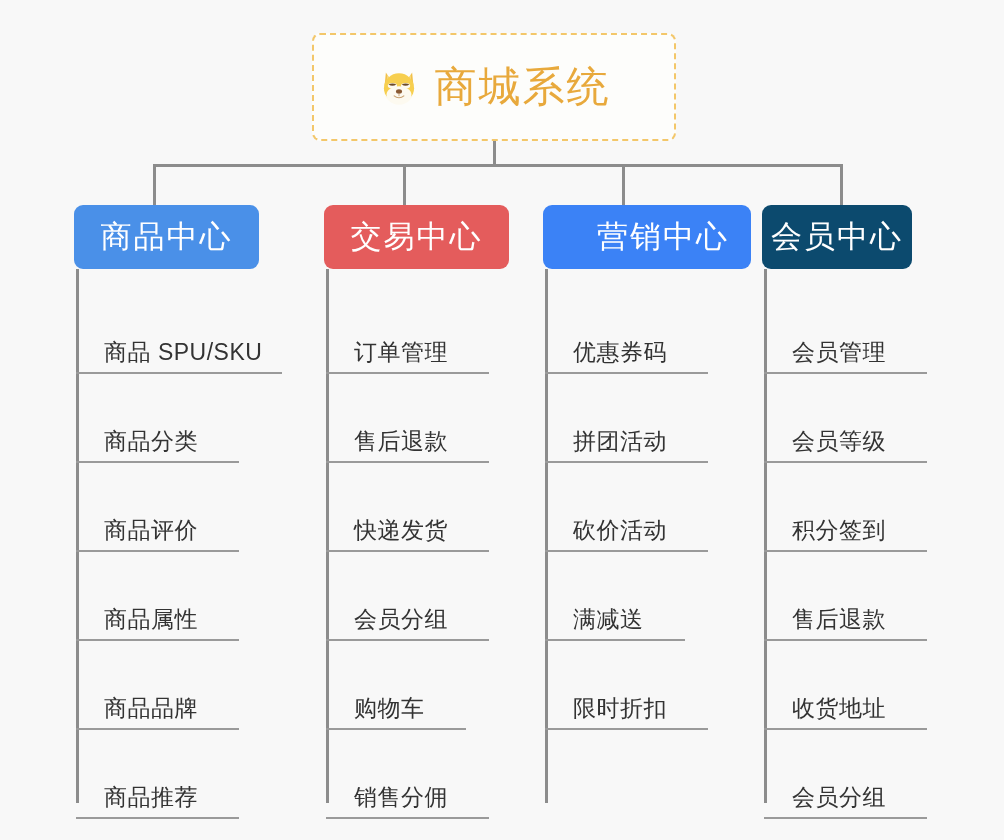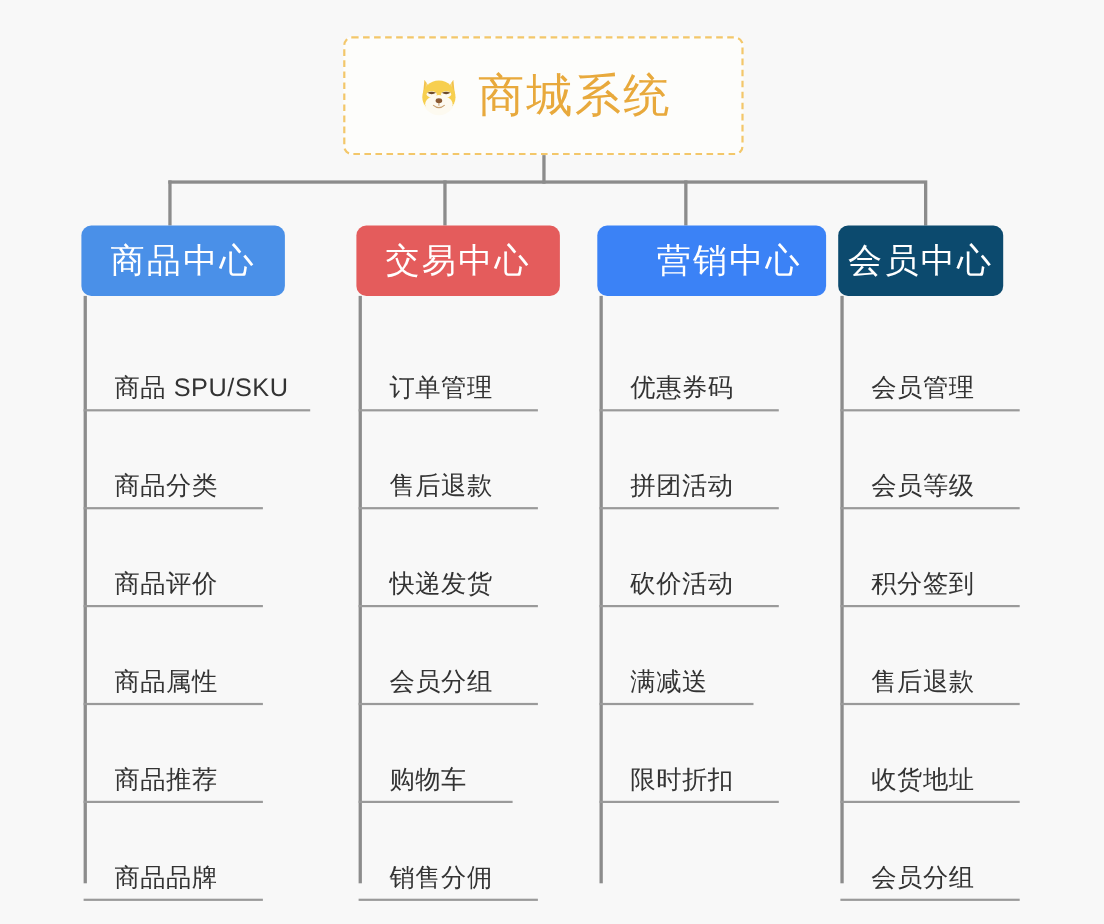--- a/index.html
+++ b/index.html
@@ -170,25 +170,25 @@
         </div>
         <div class="branch-item">
           <span class="item-label">商品评价</span>
           <div class="item-rule" style="width: 163px;"></div>
         </div>
         <div class="branch-item">
           <span class="item-label">商品属性</span>
           <div class="item-rule" style="width: 163px;"></div>
         </div>
         <div class="branch-item">
+          <span class="item-label">商品品牌</span>
+          <div class="item-rule" style="width: 163px;"></div>
+        </div>
+        <div class="branch-item">
           <span class="item-label">商品推荐</span>
-          <div class="item-rule" style="width: 163px;"></div>
-        </div>
-        <div class="branch-item">
-          <span class="item-label">商品品牌</span>
           <div class="item-rule" style="width: 163px;"></div>
         </div>
       </div>
     </div>
     <div class="conn conn-drop" style="left: 403px;"></div>
     <div class="branch" style="left: 308px; width: 185px;">
       <div class="branch-header" style="background: rgb(228, 92, 92); width: 185px;">交易中心</div>
       <div class="branch-spine" style="height: 534px;"></div>
       <div class="branch-items">
         <div class="branch-item">

